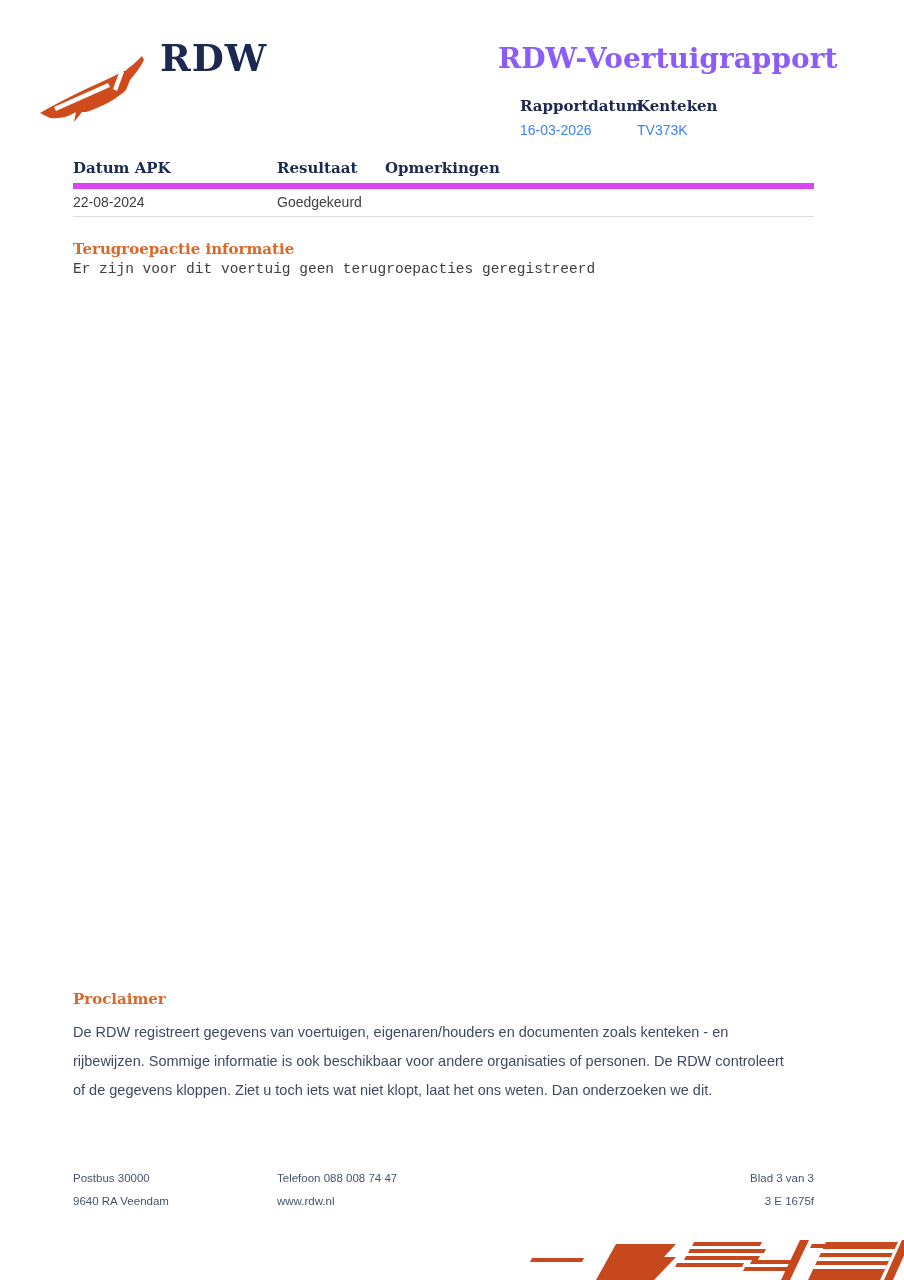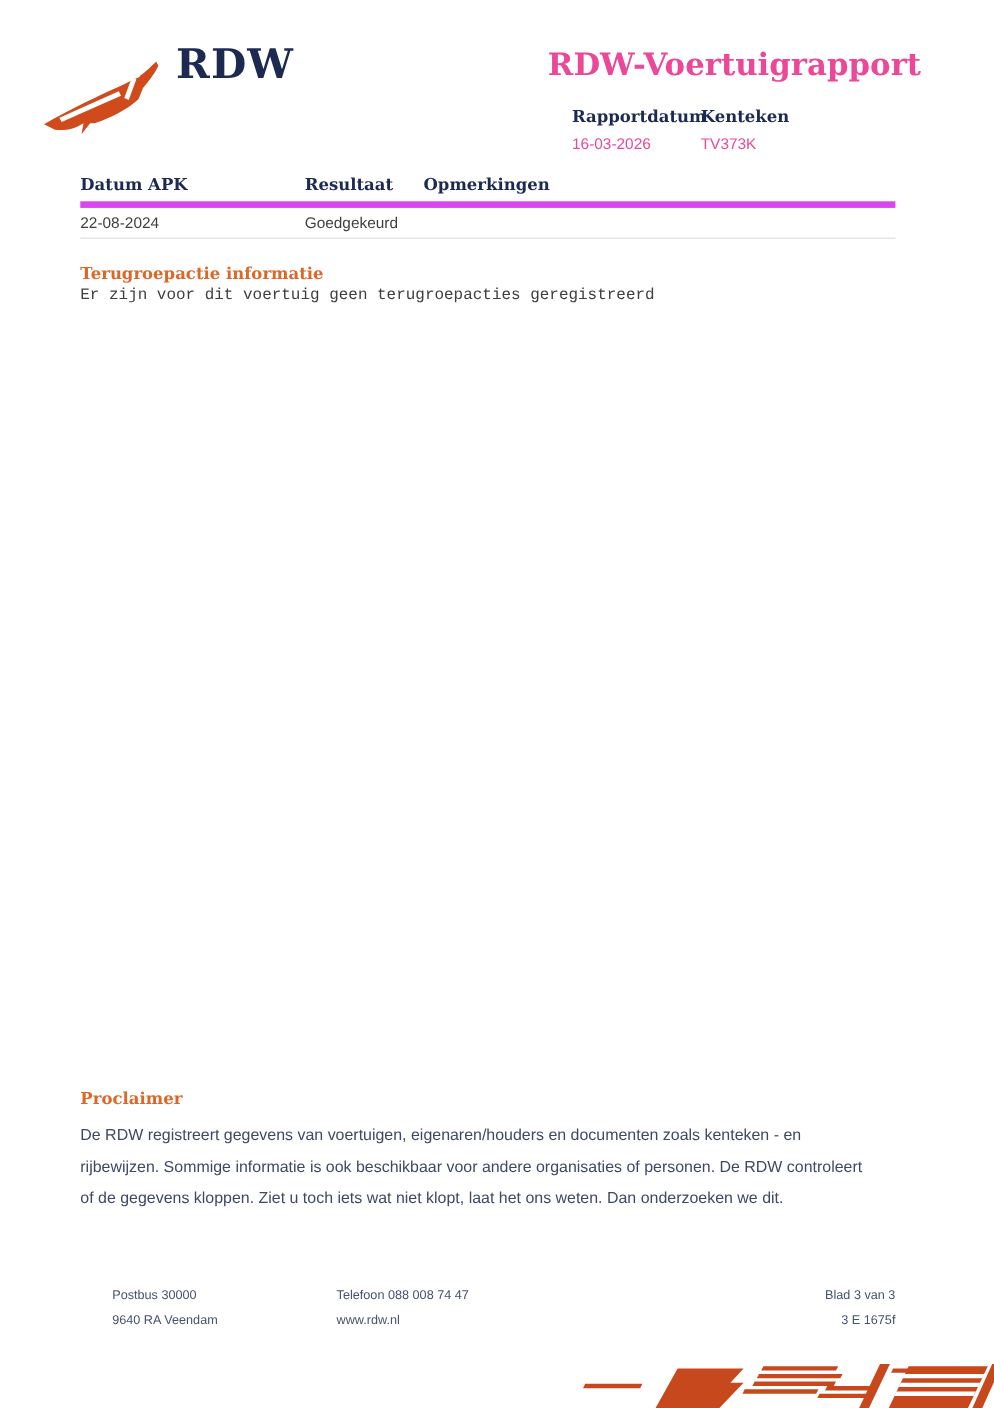--- a/index.html
+++ b/index.html
@@ -15,25 +15,25 @@
   
   .logo-mark { position:absolute; left:38px; top:50px; width:110px; height:80px; }
   .logo-word {
     position:absolute; left:160px; top:36px;
     font-family:"DejaVu Serif","Liberation Serif",serif;
     font-weight:600; font-size:37px; letter-spacing:1px; color:#1c2a52;
   }
   .doc-title {
     position:absolute; left:498px; top:42px;
     font-family:"DejaVu Serif","Liberation Serif",serif;
-    font-weight:600; font-size:28px; color:#ec4899; white-space:nowrap;
+    font-weight:600; font-size:28px; color:#8b5cf6; white-space:nowrap;
   }
   .meta { position:absolute; top:97px; }
   .meta-label { font-family:"DejaVu Serif","Liberation Serif",serif; font-weight:700; font-size:15px; color:#1c2a52; }
-  .meta-value { margin-top:7px; font-size:14px; color:#ec4899; }
+  .meta-value { margin-top:7px; font-size:14px; color:#3b82f6; }
   .meta.col1 { left:520px; }
   .meta.col2 { left:637px; }
 
   
   .apk-table { position:absolute; left:73px; top:159px; width:741px; }
   .apk-header-row {
     display:flex;
     border-bottom:6px solid #d946ef;
     padding-bottom:6px;
   }
@@ -58,21 +58,21 @@
   .recall-heading { top:240px; }
   .recall-text { position:absolute; left:73px; top:261px; font-size:14.5px; color:#3f3f3f;font-family:Liberation Mono, monospace; }
   .proclaimer-heading { top:990px; }
   .proclaimer-text {
     position:absolute; left:73px; top:1018px; width:715px;
     font-size:14.5px; line-height:29px; color:#3e4a63;
   }
 
   
   .footer { position:absolute; left:73px; top:1172px; width:741px; font-size:11.5px; color:#44536e; }
-  .footer .f-row { position:relative; height:23px;margin-left:29px; }
+  .footer .f-row { position:relative; height:23px; }
   .footer .f-left { position:absolute; left:0; }
   .footer .f-mid { position:absolute; left:204px; }
   .footer .f-right { position:absolute; right:0; }
 
   
   .bottom-motif { position:absolute; right:0; bottom:0; width:400px; height:44px; }
 </style>
 </head>
 <body>
 

